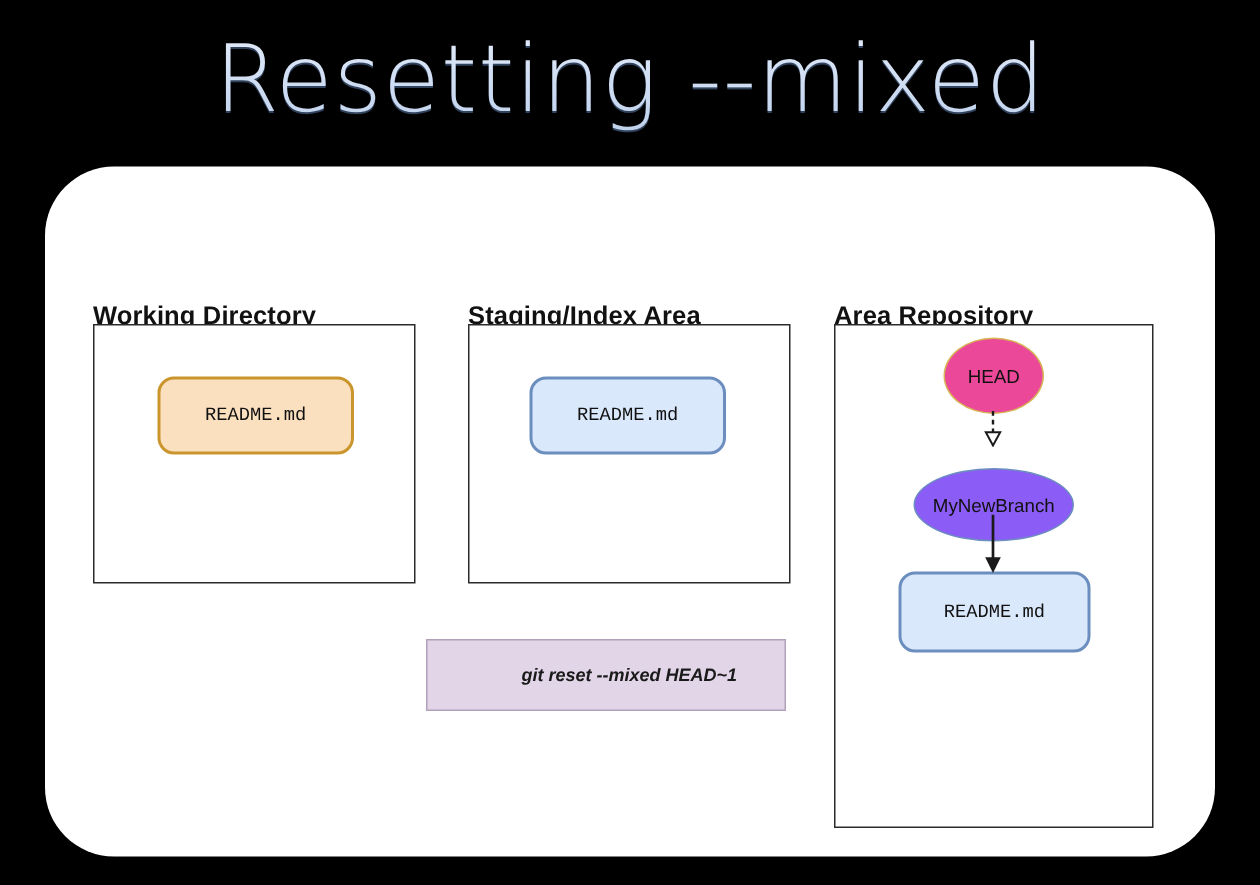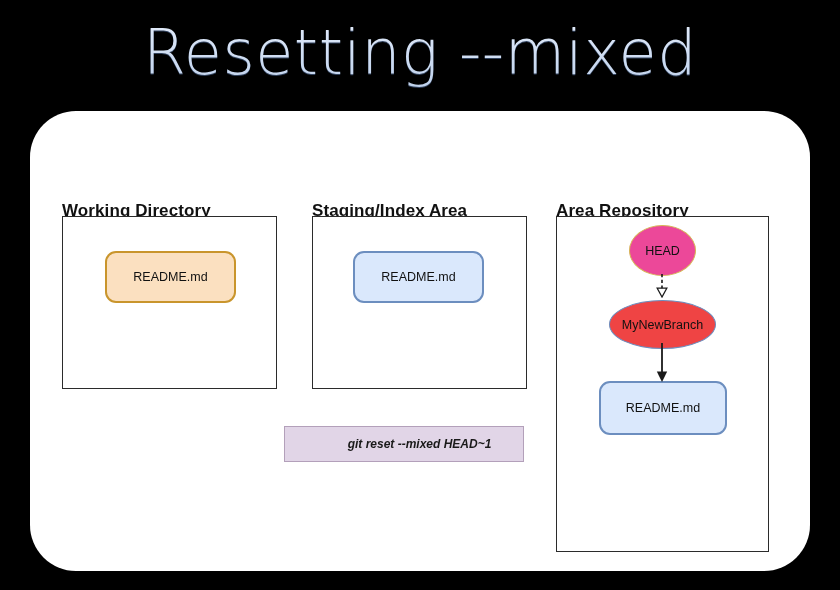--- a/index.html
+++ b/index.html
@@ -117,21 +117,21 @@
     width: 213px;
   }
 
   
   .node-box {
     position: absolute;
     box-sizing: border-box;
     display: flex;
     align-items: center;
     justify-content: center;
-    font-family: Liberation Sans, sans-serif;
+    font-family: Liberation Mono, monospace;
     font-size: 12.5px;
     color: #111111;
     border-radius: 11px;
     white-space: nowrap;
   }
   .node-box.orange {
     background: #fbe0c0;
     border: 2.5px solid #c9952c;
   }
   .node-box.blue {
@@ -174,24 +174,24 @@
   #node-head {
     left: 629px;
     top: 225px;
     width: 67px;
     height: 51px;
     background: #ec4899;
     border: 1.5px solid #d6b656;
   }
   #node-branch {
     left: 609px;
-    top: 300px;
+    top: 312px;
     width: 107px;
     height: 49px;
-    background: #ef4444;
+    background: #8b5cf6;
     border: 1.5px solid #6c8ebf;
     text-align: right;
   }
 
   
   #edge-head-branch {
     position: absolute;
     left: 648px;
     top: 274px;
     width: 28px;
@@ -204,21 +204,21 @@
     width: 28px;
     height: 40px;
   }
 
   
   #command-box {
     position: absolute;
     left: 284px;
     top: 426px;
     width: 240px;
-    height: 36px;
+    height: 48px;
     box-sizing: border-box;
     display: flex;
     align-items: center;
     justify-content: center;
     background: #e1d5e7;
     border: 1.5px solid #b3a0ba;
     font-family: "Liberation Sans", sans-serif;
     font-style: italic;
     font-weight: 600;
     font-size: 12px;

